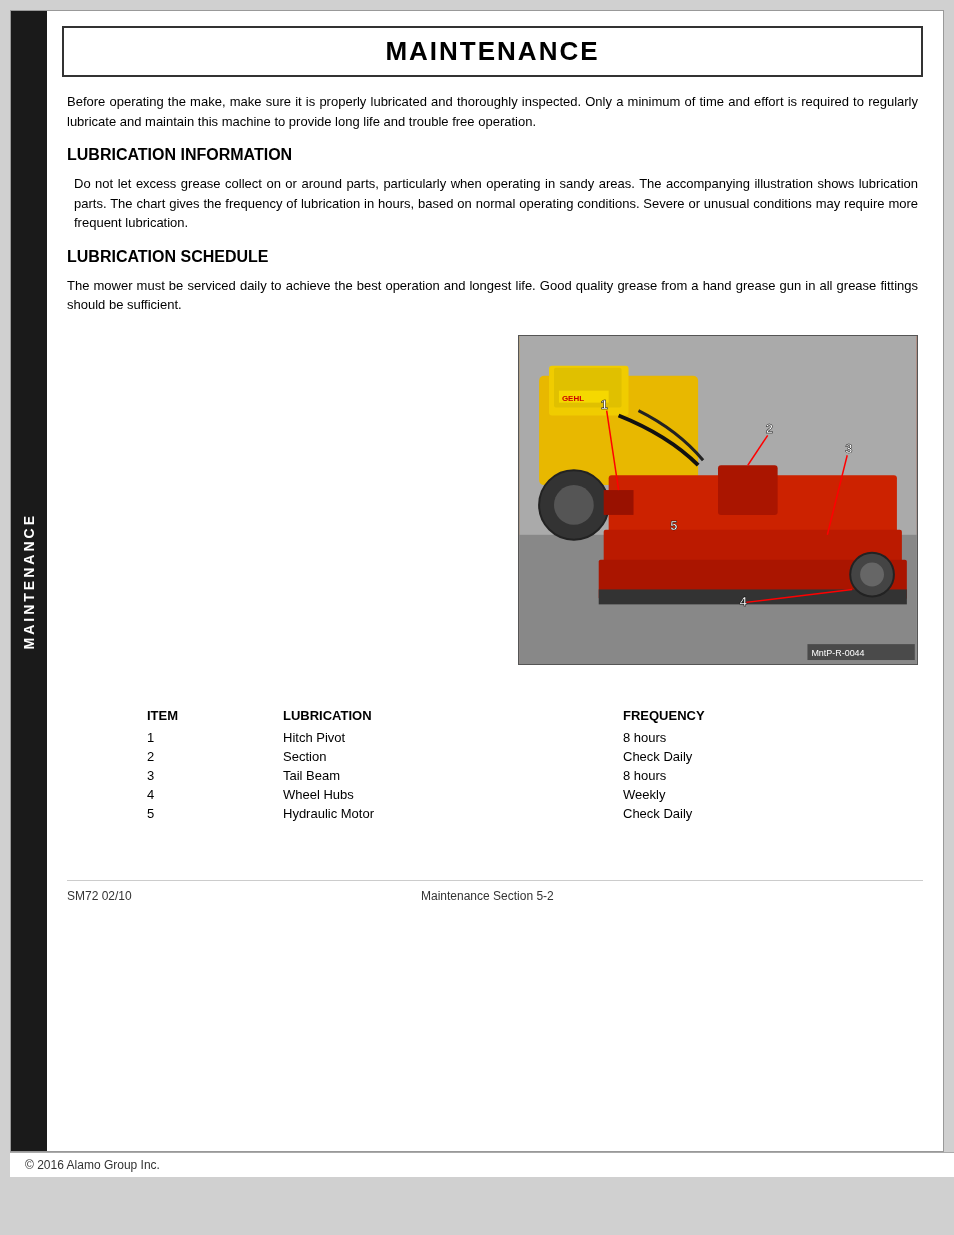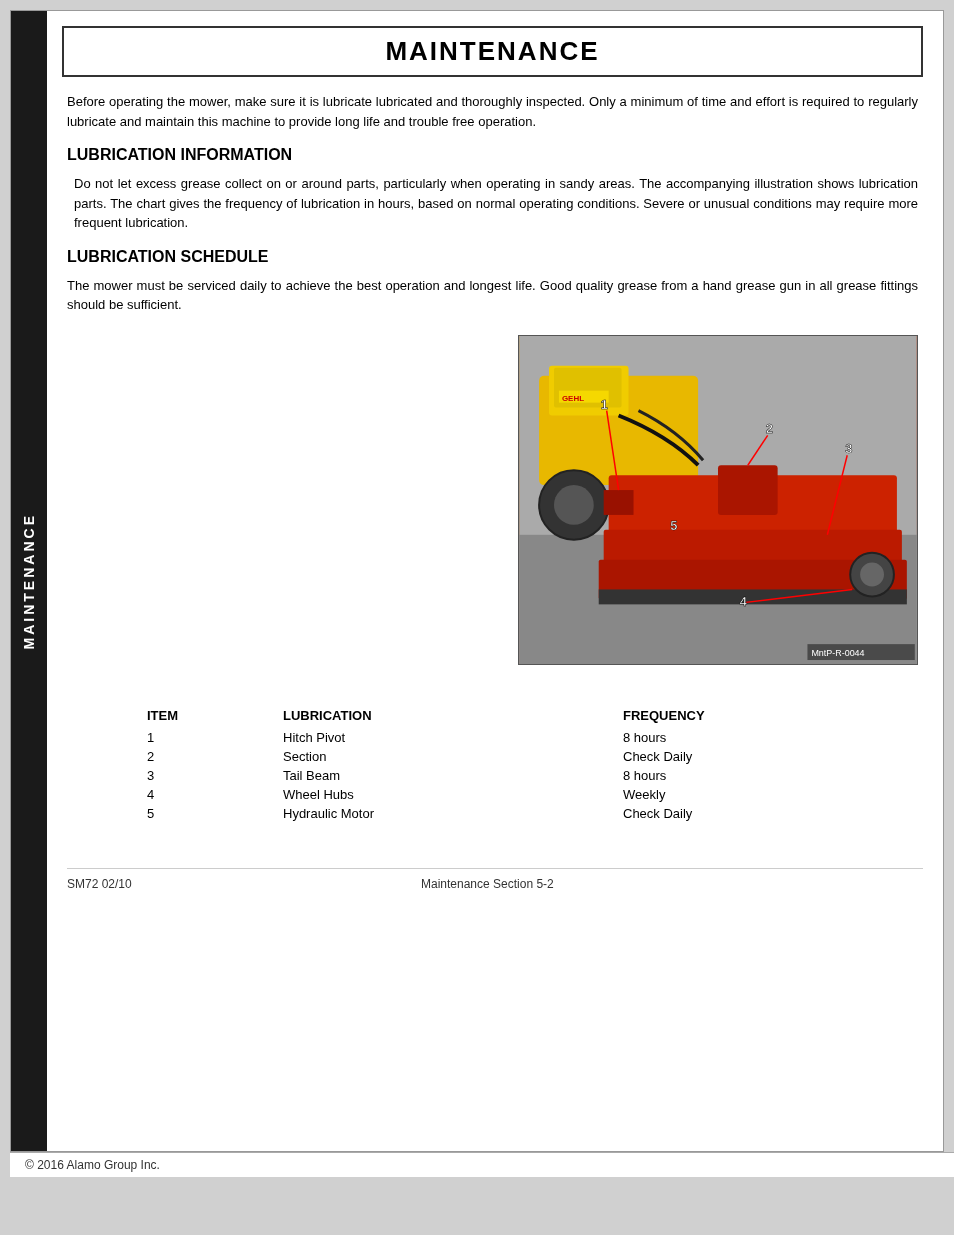--- a/index.html
+++ b/index.html
@@ -136,21 +136,21 @@
       padding: 2px 20px 2px 0;
       font-size: 13px;
     }
 
     .col-item { width: 80px; }
     .col-desc { width: 200px; }
     .col-freq { width: 150px; }
 
     .footer-section {
       border-top: 1px solid #ccc;
-      margin: 0 20px;
+      margin: 12px 20px;
       padding: 8px 0 5px 0;
       display: flex;
       flex-direction: row;
       justify-content: space-between;
       align-items: center;
     }
 
     .footer-left {
       font-size: 12px;
       color: #333;
@@ -186,21 +186,21 @@
     </div>
 
     <div class="content-area">
 
       <div class="page-title-box">
         <span class="page-title">MAINTENANCE</span>
       </div>
 
       <div class="content-inner">
 
-        <p class="intro-text">Before operating the mower, make sure it is lubricate lubricated and thoroughly inspected. Only a minimum of time and effort is required to regularly lubricate and maintain this machine to provide long life and trouble free operation.</p>
+        <p class="intro-text">Before operating the make, make sure it is properly lubricated and thoroughly inspected. Only a minimum of time and effort is required to regularly lubricate and maintain this machine to provide long life and trouble free operation.</p>
 
         <h2 class="section-heading">LUBRICATION INFORMATION</h2>
         <p class="lubrication-info-text">Do not let excess grease collect on or around parts, particularly when operating in sandy areas.  The accompanying illustration shows lubrication parts.  The chart gives the frequency of lubrication in hours, based on normal operating conditions. Severe or unusual conditions may require more frequent lubrication.</p>
 
         <h2 class="section-heading">LUBRICATION SCHEDULE</h2>
         <p class="lubrication-schedule-text">The mower  must be serviced daily to achieve the best operation and longest life. Good quality grease from a hand grease gun in all grease fittings should be sufficient.</p>
 
         <div class="image-container">
           <div class="image-placeholder">
 

